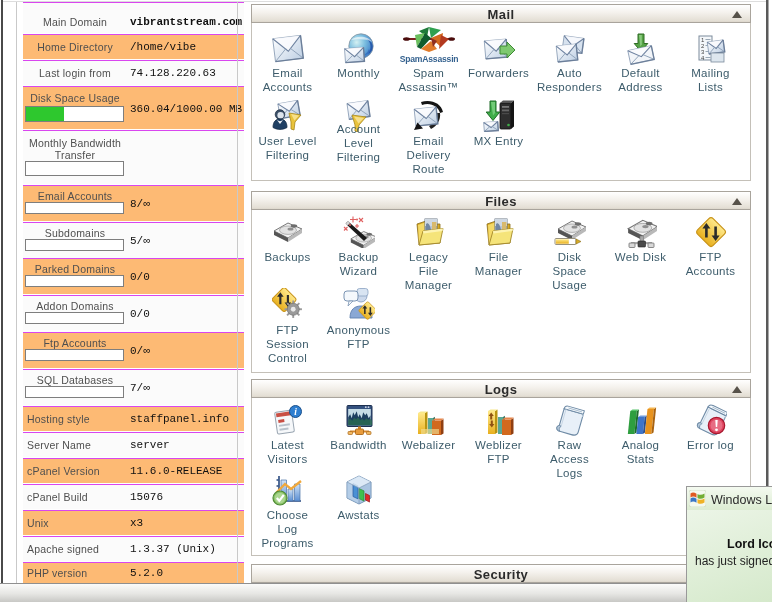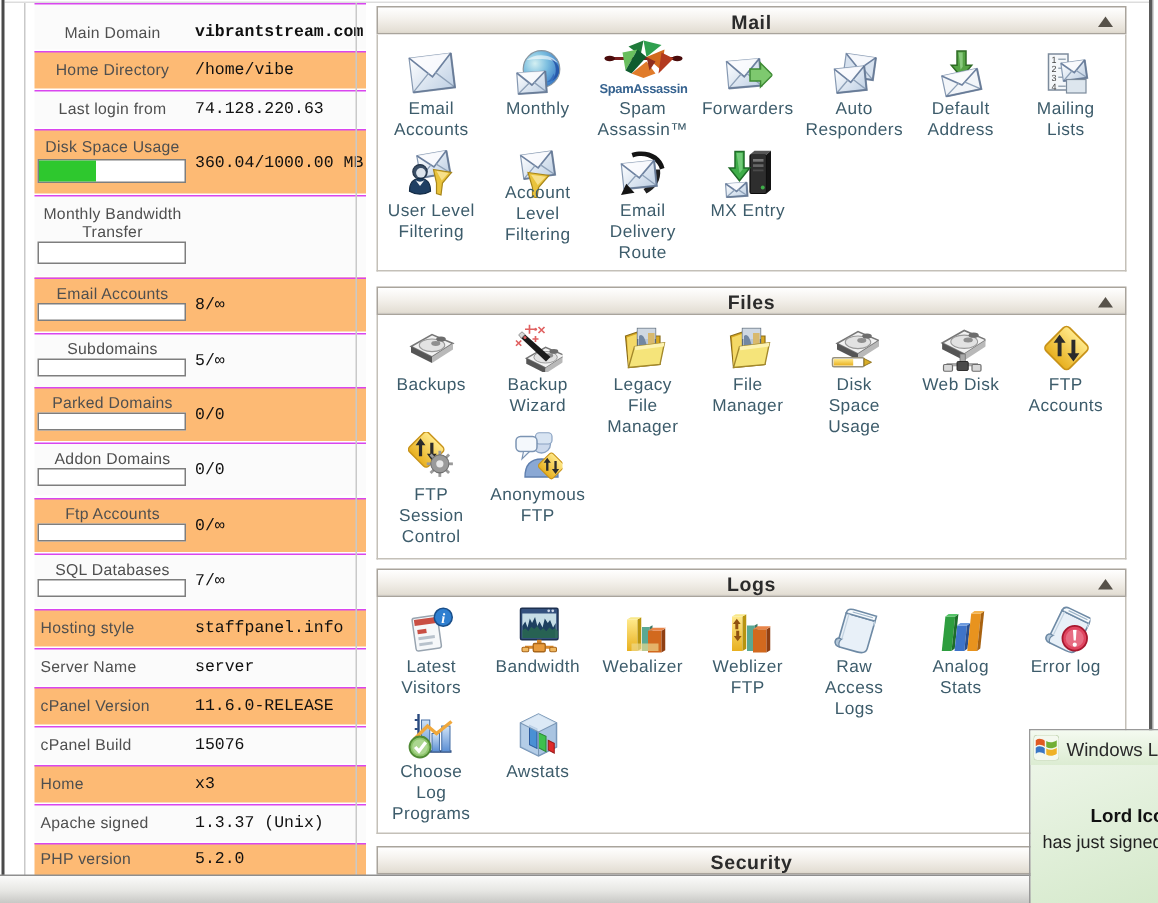--- a/index.html
+++ b/index.html
@@ -98,21 +98,21 @@
   </div>
 <div class="row g" style="top:458px;height:25px">
     <div class="lbl2" style="top:6px">cPanel Version</div>
     <div class="val" style="top:6px">11.6.0-RELEASE</div>
   </div>
 <div class="row w" style="top:484px;height:25px">
     <div class="lbl2" style="top:6px">cPanel Build</div>
     <div class="val" style="top:6px">15076</div>
   </div>
 <div class="row g" style="top:510px;height:25px">
-    <div class="lbl2" style="top:6px">Home</div>
+    <div class="lbl2" style="top:6px">Unix</div>
     <div class="val" style="top:6px">x3</div>
   </div>
 <div class="row w" style="top:536px;height:25px">
     <div class="lbl2" style="top:6px">Apache signed</div>
     <div class="val" style="top:6px">1.3.37 (Unix)</div>
   </div>
 <div class="row g" style="top:562px;height:22px">
     <div class="lbl2" style="top:4px">PHP version</div>
     <div class="val" style="top:4px">5.2.0</div>
   </div>

